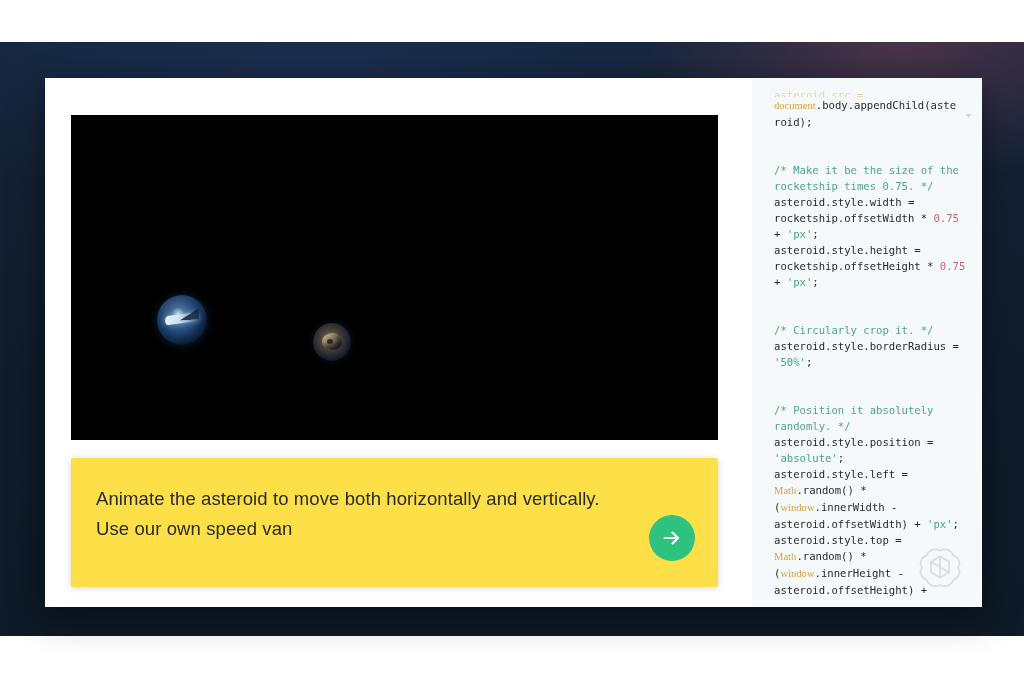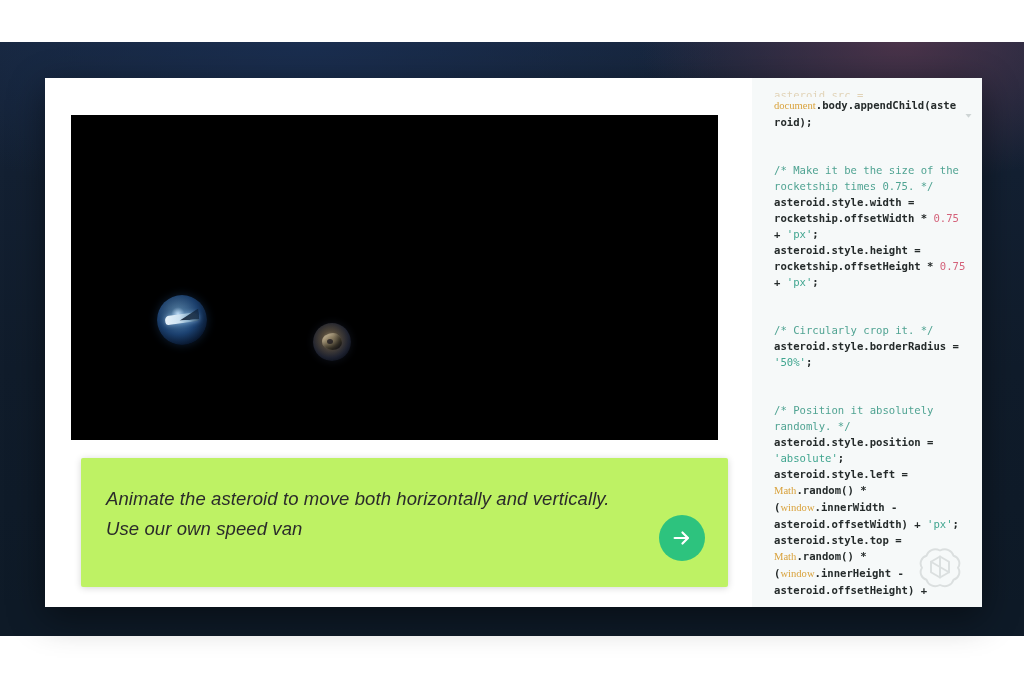--- a/index.html
+++ b/index.html
@@ -147,28 +147,27 @@
     top: 16px;
     width: 6px;
     height: 5px;
     border-radius: 50%;
     background: rgba(24,22,28,0.75);
   }
 
   
   #prompt-bar {
     position: absolute;
-    left: 36px;
+    left: 26px;
     top: 380px;
     width: 647px;
     height: 129px;
-    background: #bef264;
+    background: #fde047;
     box-shadow: 0 1px 7px rgba(0,0,0,0.17);
     border-radius: 2px;
-    font-style: italic;
   }
   #prompt-text {
     position: absolute;
     left: 25px;
     top: 26px;
     width: 530px;
     font-size: 18.5px;
     line-height: 30px;
     color: #2b2b2b;
     letter-spacing: 0.1px;
@@ -216,21 +215,21 @@
     line-height: 16px;
     color: #252b2b;
     white-space: pre-wrap;
     word-break: break-word;
   }
   .code-line { min-height: 16px; }
   .tok-comment { color: #4fa392; }
   .tok-string  { color: #3fa58f; }
   .tok-number  { color: #d4627a; }
   .tok-ident   { color: #d9a23c; font-family: Liberation Serif, serif; }
-  .tok-plain   { color: #252b2b; font-weight: bold; }
+  .tok-plain   { color: #252b2b; }
   .line-clipped {
     color: #c9a76a;
     opacity: 0.45;
     filter: blur(0.6px);
   }
 
   
   #watermark {
     position: absolute;
     right: 18px;

